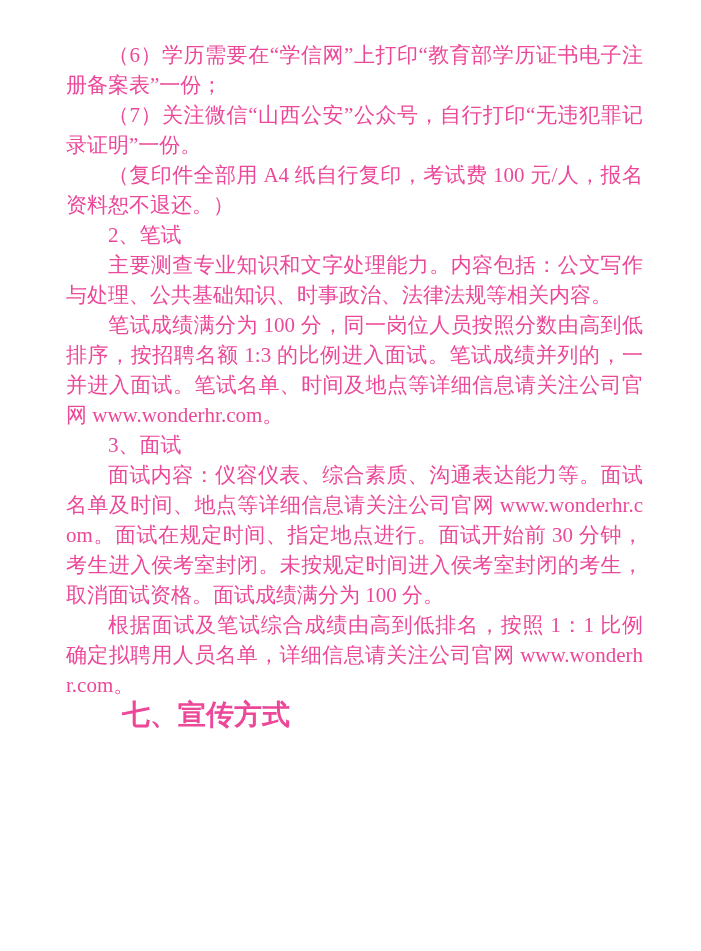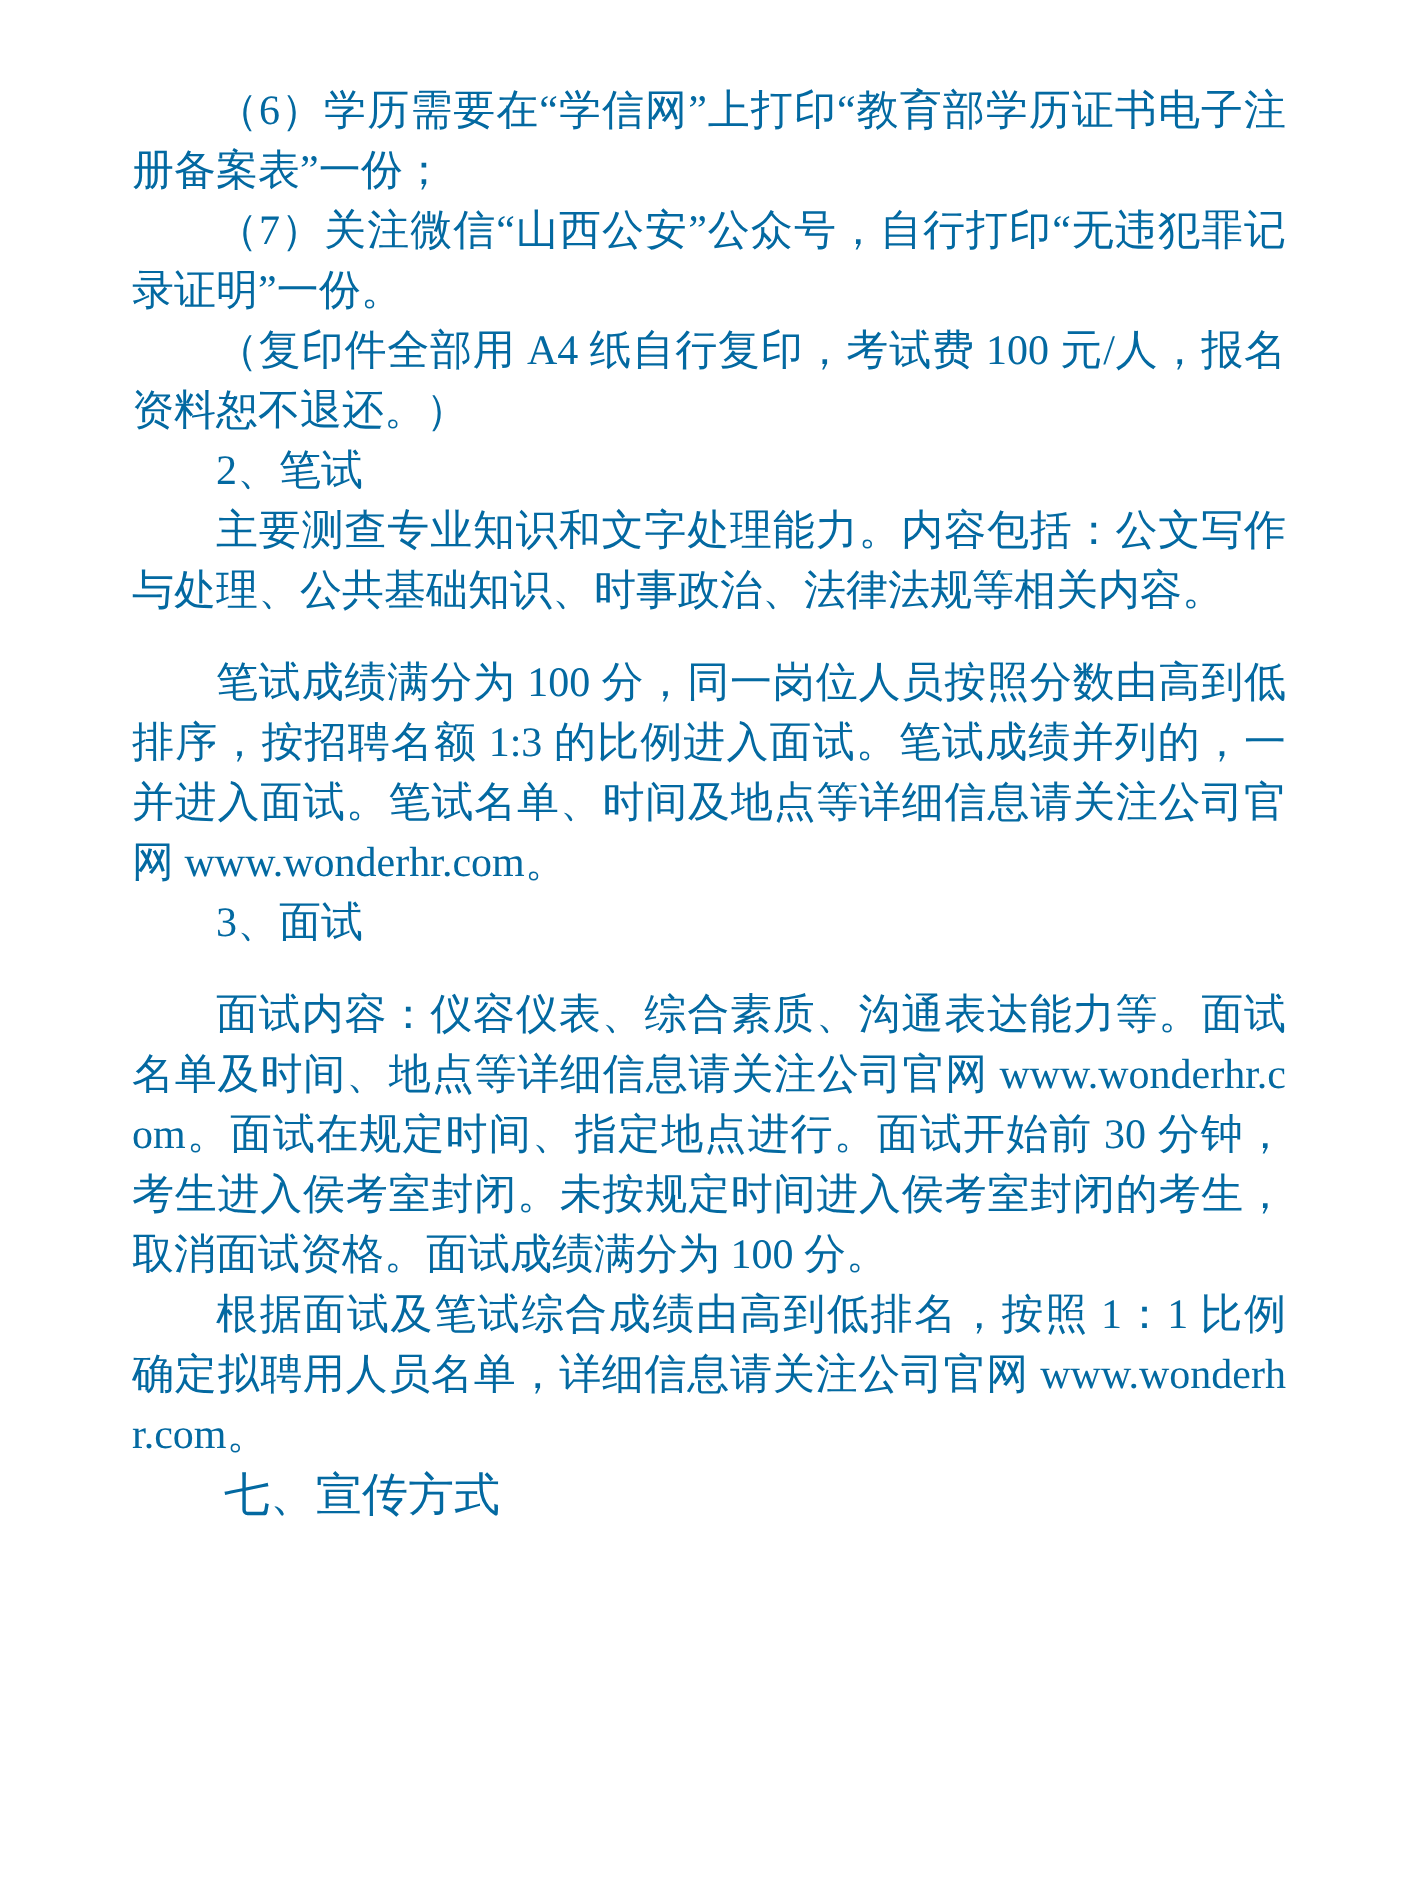--- a/index.html
+++ b/index.html
@@ -11,36 +11,36 @@
     position: relative;
     width: 701px;
     height: 951px;
     box-sizing: border-box;
     background: #ffffff;
     padding: 40px 58px 0 66px;
     overflow: hidden;
     font-family: "Liberation Serif", "DejaVu Serif", serif;
     font-size: 21px;
     line-height: 30px;
-    color: #0369a1;
+    color: #ec4899;
   }
   .para {
     margin: 0;
     padding: 0;
     text-align: justify;
     text-indent: 2em;
     word-break: break-all;
   }
   .para.sp-above {
-    margin-top: 16px;
+    margin-top: 0;
   }
   .para.heading {
-    font-weight: normal;
+    font-weight: bold;
     font-family: "Liberation Sans", "DejaVu Sans", sans-serif;
-    font-size: 23px;
+    font-size: 28px;
   }
 </style>
 </head>
 <body>
 
 <div class="page">
   <p class="para">（6）学历需要在“学信网”上打印“教育部学历证书电子注册备案表”一份；</p>
   <p class="para">（7）关注微信“山西公安”公众号，自行打印“无违犯罪记录证明”一份。</p>
   <p class="para">（复印件全部用 A4 纸自行复印，考试费 100 元/人，报名资料恕不退还。）</p>
   <p class="para">2、笔试</p>

